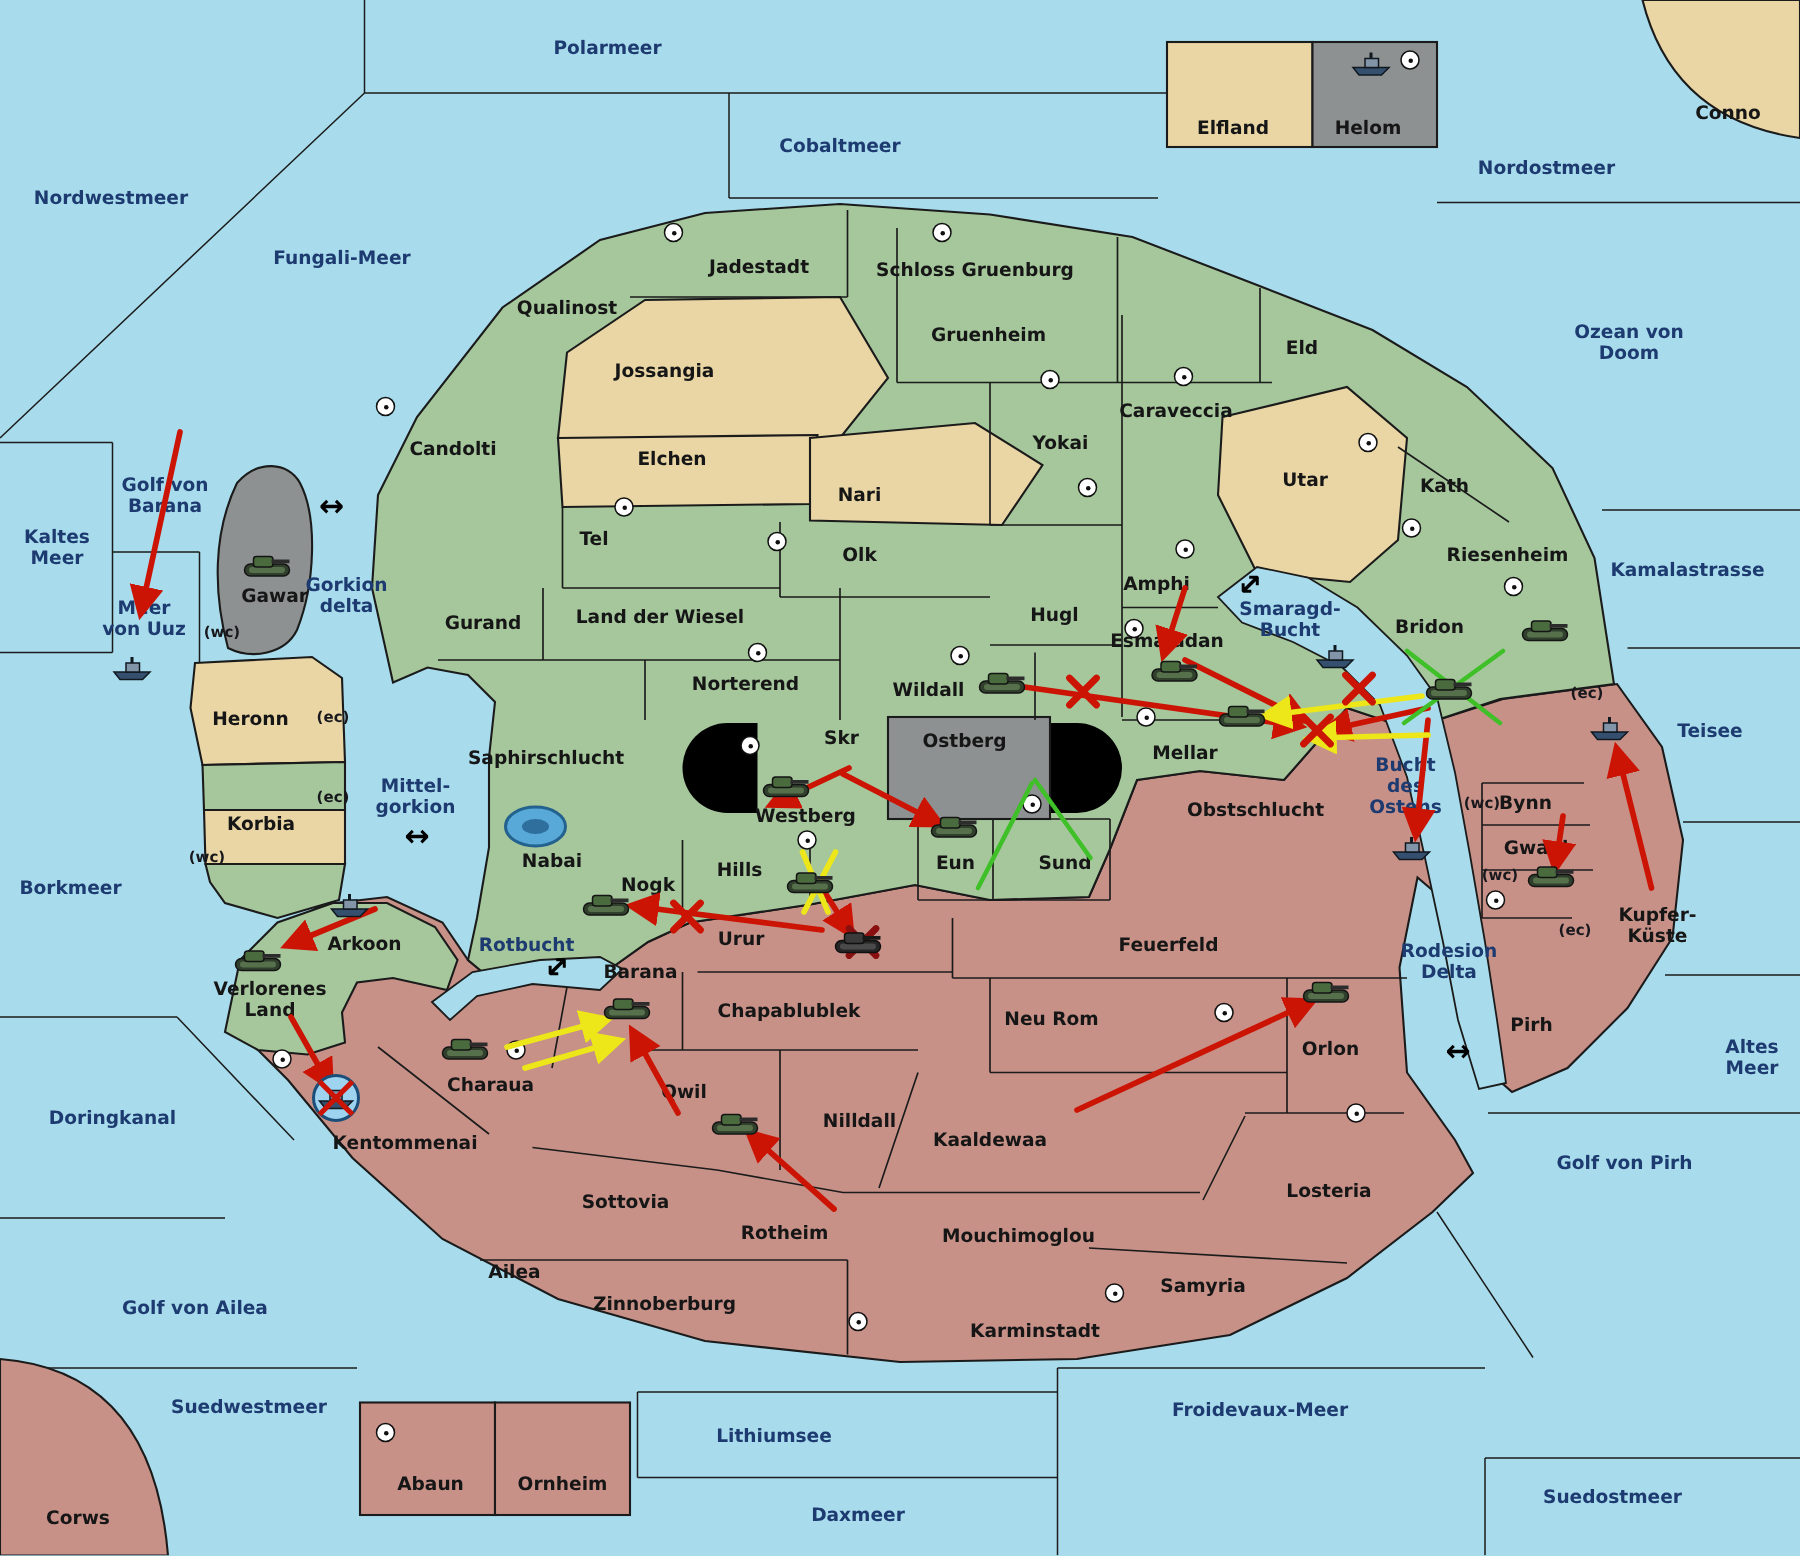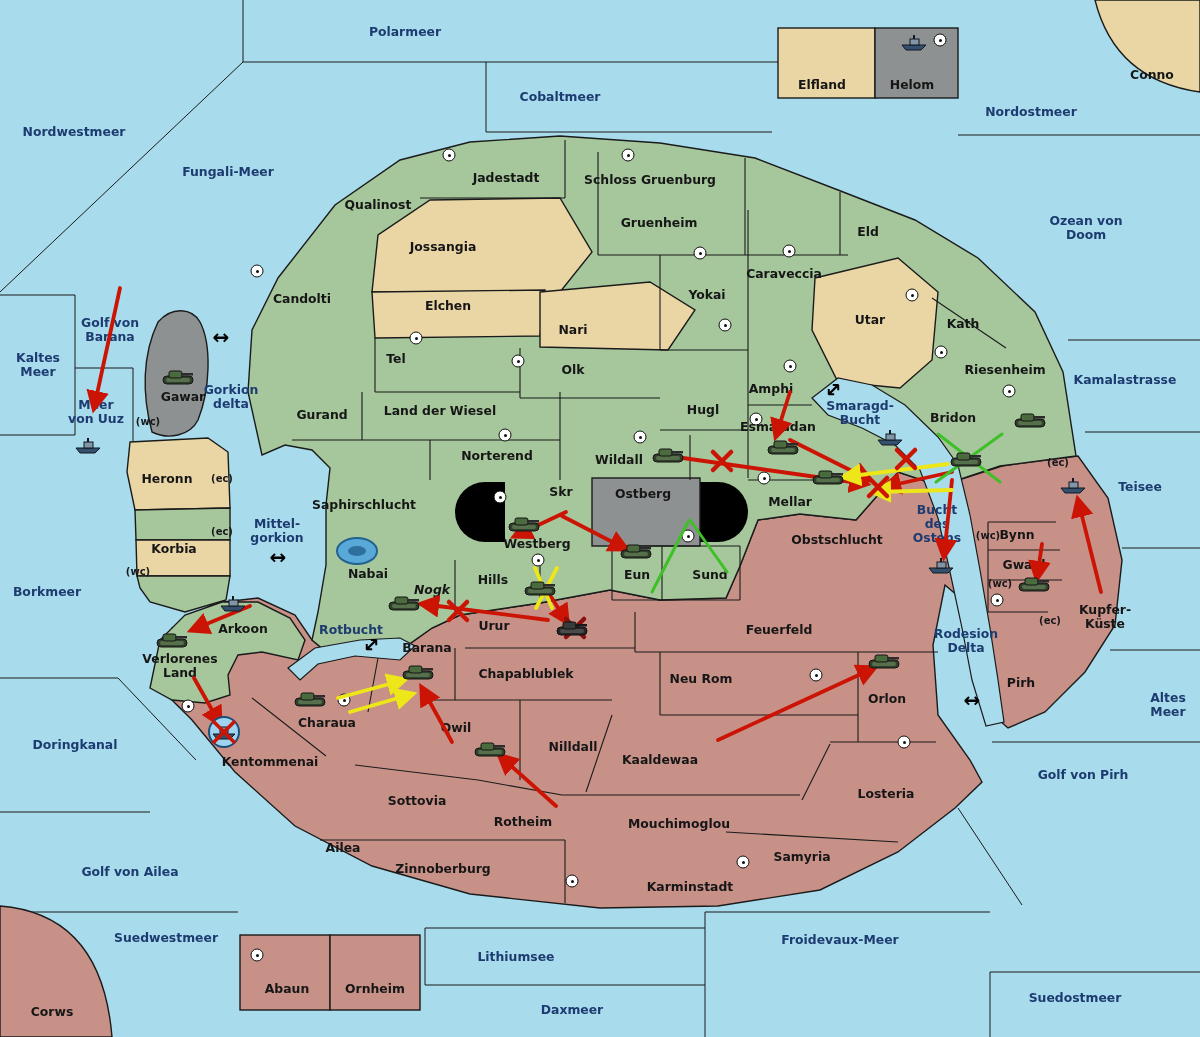--- a/index.html
+++ b/index.html
@@ -239,21 +239,21 @@
       <div class="lbl land" style="left: 537px; top: 544px;">Westberg</div>
       <div class="lbl land" style="left: 637px; top: 575px;">Eun</div>
       <div class="lbl land" style="left: 710px; top: 575px;">Sund</div>
       <div class="lbl land" style="left: 837px; top: 540px;">Obstschlucht</div>
       <div class="lbl land" style="left: 1017px; top: 535px;">Bynn</div>
       <div class="lbl land" style="left: 1024px; top: 565px;">Gwaul</div>
       <div class="lbl land" style="left: 1105px; top: 617px;">Kupfer-
 Küste</div>
       <div class="lbl land" style="left: 368px; top: 574px;">Nabai</div>
       <div class="lbl land" style="left: 493px; top: 580px;">Hills</div>
-      <div class="lbl land" style="left: 432px; top: 590px; font-style: italic;">Nogk</div>
+      <div class="lbl land" style="left: 432px; top: 590px;">Nogk</div>
       <div class="lbl land" style="left: 494px; top: 626px;">Urur</div>
       <div class="lbl land" style="left: 779px; top: 630px;">Feuerfeld</div>
       <div class="lbl land" style="left: 243px; top: 629px;">Arkoon</div>
       <div class="lbl land" style="left: 180px; top: 666px;">Verlorenes
 Land</div>
       <div class="lbl land" style="left: 427px; top: 648px;">Barana</div>
       <div class="lbl land" style="left: 526px; top: 674px;">Chapablublek</div>
       <div class="lbl land" style="left: 701px; top: 679px;">Neu Rom</div>
       <div class="lbl land" style="left: 887px; top: 699px;">Orlon</div>
       <div class="lbl land" style="left: 1021px; top: 683px;">Pirh</div>

